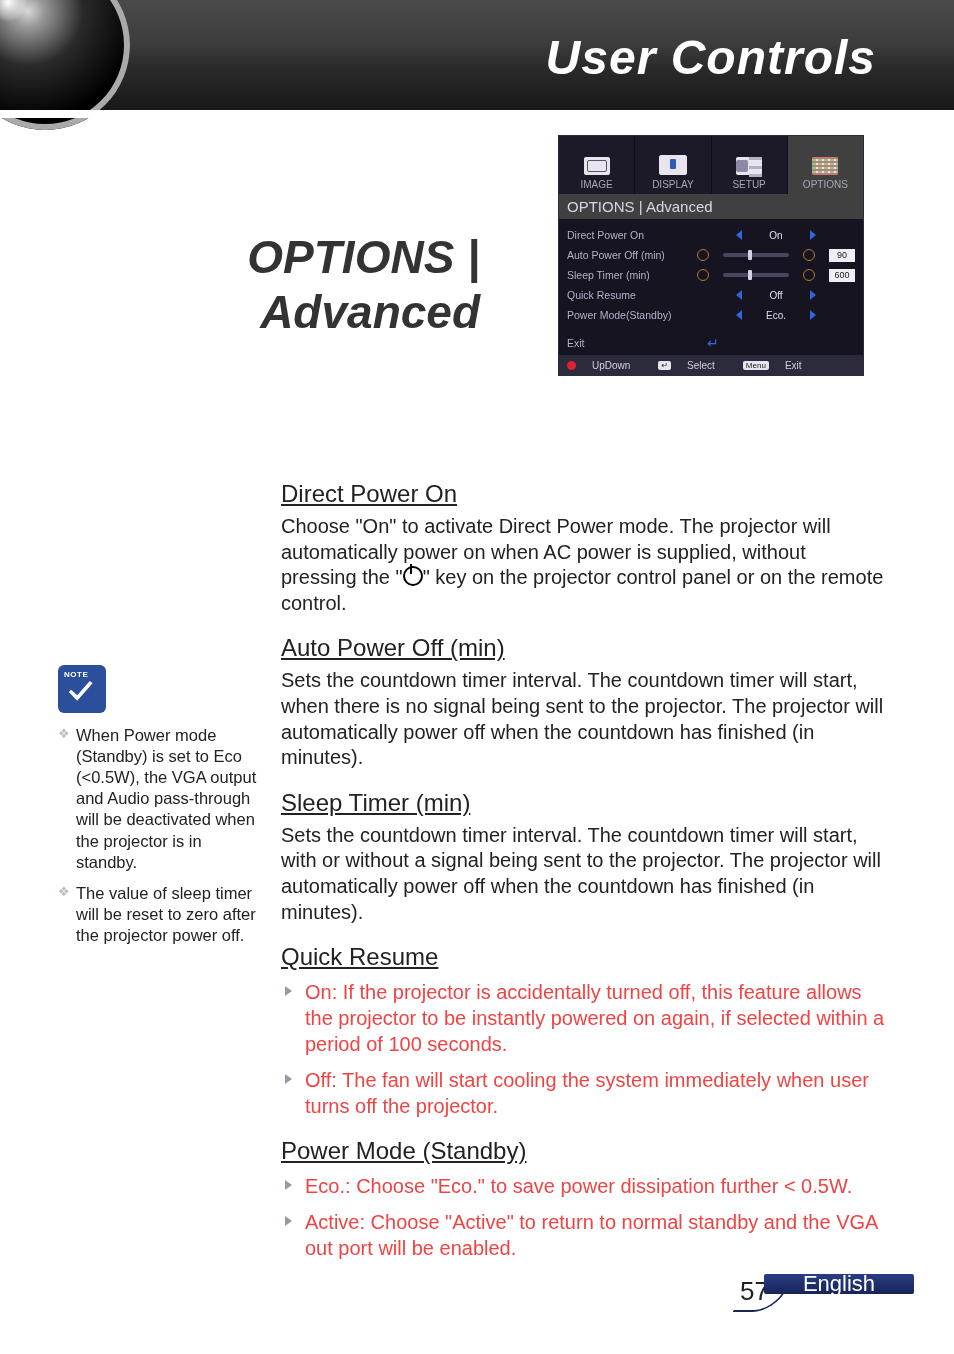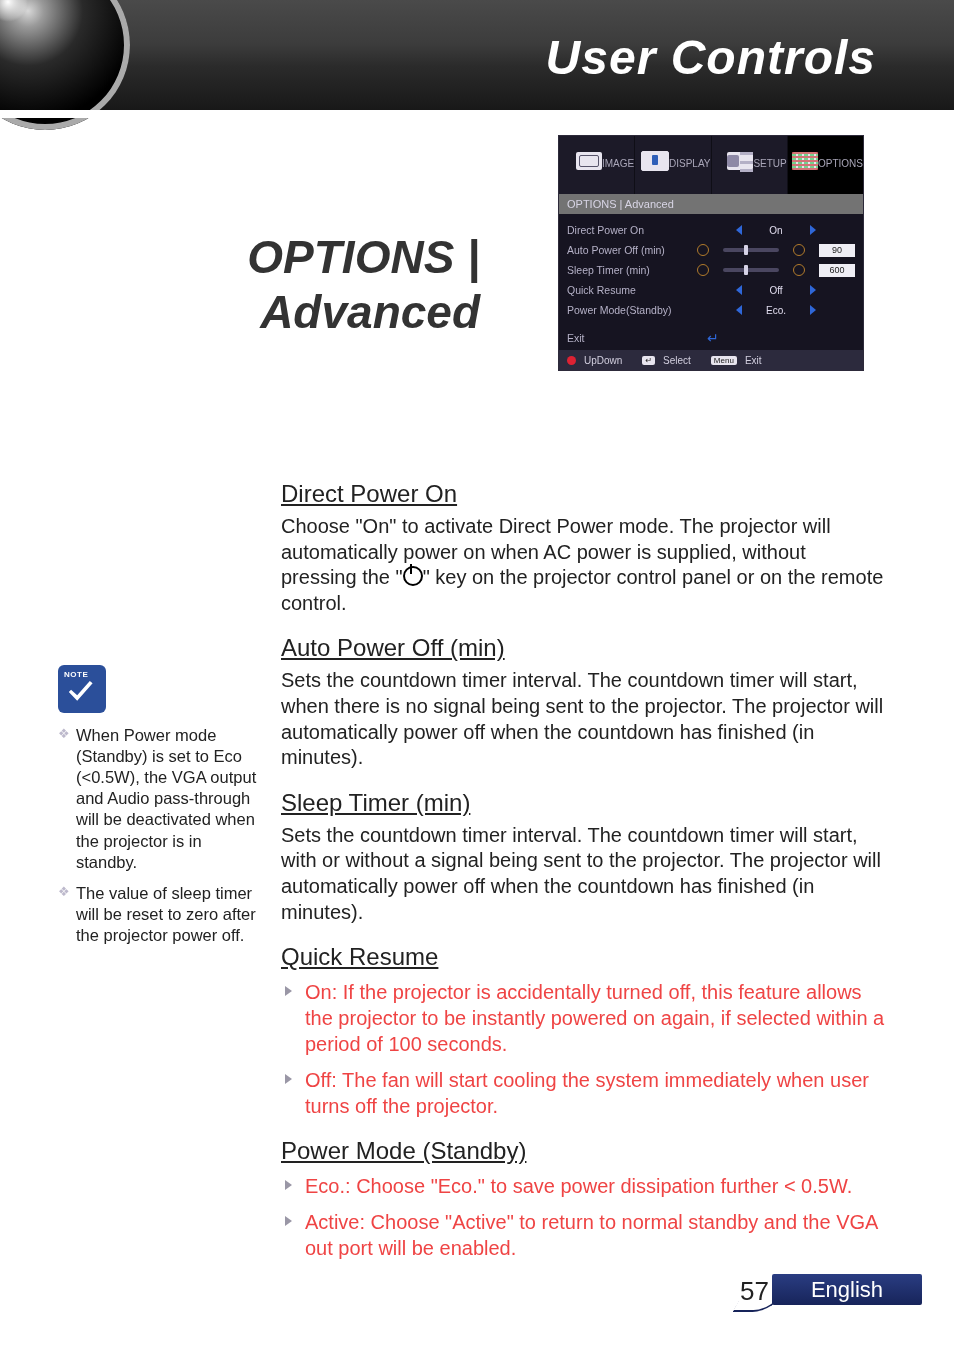--- a/index.html
+++ b/index.html
@@ -8,48 +8,48 @@
   .banner{position:relative;height:110px;background:linear-gradient(#4a4a4a 0%,#3c3c3c 40%,#2b2b2b 60%,#181818 100%);border-bottom:3px solid #c2c2c2}
   .banner:after{content:"";position:absolute;left:0;right:0;bottom:-8px;height:8px;background:#fff}
   .banner h1{position:absolute;right:70px;top:22px;margin:8px;color:#fff;font-style:italic;font-weight:700;font-size:48px;letter-spacing:1px}
   .lens{position:absolute;left:-40px;top:-40px;width:170px;height:170px;border-radius:50%;background:radial-gradient(circle at 40% 30%,#d8d8d8 0%,#9a9a9a 10%,#2a2a2a 35%,#000 70%);box-shadow:0 0 0 6px #aaa inset}
   .lens:before{content:"";position:absolute;left:28px;top:22px;width:40px;height:40px;border-radius:50%;background:radial-gradient(circle,#fff 0%,rgba(255,255,255,.2) 60%,transparent 70%)}
   
   .section-title{position:absolute;left:80px;top:230px;width:400px;text-align:right;font-style:italic;font-weight:700;font-size:46px;line-height:1.2;color:#333}
   
   .osd{position:absolute;top:135px;left:558px;width:304px;background:#1a1824;border:1px solid #2d2a3a;font-size:11px;color:#c9c6d6}
   .osd-tabs{display:flex;height:58px;background:#1c1a28}
-  .osd-tab{flex:1;display:flex;align-items:center;justify-content:flex-end;padding-bottom:4px;font-size:10px;color:#a9a6b8;border-right:1px solid #0f0e16}
+  .osd-tab{flex:1;display:flex;flex-direction:column;align-items:center;justify-content:flex-end;padding-bottom:4px;font-size:10px;color:#a9a6b8;border-right:1px solid #0f0e16}
   .osd-tab:last-child{border-right:none}
   .osd-tab .ic{width:26px;height:18px;margin-bottom:4px;background:#e8e5ef;border-radius:2px;position:relative}
-  .osd-tab.sel{background:#000000}
+  .osd-tab.sel{background:#404040}
   .ic-image:before{content:"";position:absolute;inset:3px;border:1px solid #56536a;border-radius:2px}
   .ic-display{background:#0d0c14;border:1px solid #e8e5ef}
   .ic-display:after{content:"";position:absolute;top:3px;left:10px;width:6px;height:10px;background:#2f5fb8;border-radius:1px}
   .ic-setup{background:none}
   .ic-setup:before{content:"";position:absolute;left:0;top:3px;width:12px;height:12px;background:#8e89a6;border-radius:2px}
   .ic-setup:after{content:"";position:absolute;right:0;top:0;width:13px;height:14px;border-top:3px solid #b4b0c6;border-bottom:3px solid #b4b0c6;background:linear-gradient(#b4b0c6,#b4b0c6) center/100% 3px no-repeat}
   .ic-options{background:none}
   .ic-options:before{content:"";position:absolute;inset:0;background:repeating-linear-gradient(#c44 0 2px,transparent 2px 4px),repeating-linear-gradient(90deg,#4c6 0 4px,transparent 4px 6px);opacity:.7}
-  .osd-breadcrumb{padding:4px 8px;background:#737373;color:#d8d5e5;font-size:11px}
+  .osd-breadcrumb{padding:4px 8px;background:#404040;color:#d8d5e5;font-size:15px}
   .osd-rows{padding:6px 8px 50px;background:#161421}
   .osd-row{display:flex;align-items:center;height:20px;color:#b5b1c7;font-size:10.5px}
   .osd-row .lbl{flex:0 0 130px}
   .osd-row .ctrl{flex:1;display:flex;align-items:center;justify-content:center;gap:14px}
   .arrow-l,.arrow-r{width:0;height:0;border-top:5px solid transparent;border-bottom:5px solid transparent}
   .arrow-l{border-right:6px solid #2f67d8}
   .arrow-r{border-left:6px solid #2f67d8}
   .valtxt{min-width:40px;text-align:center;font-size:10px;color:#e0dced}
   .slider{flex:1;height:4px;background:#4a4660;position:relative;border-radius:2px}
   .slider:before{content:"";position:absolute;left:38%;top:-3px;width:4px;height:10px;background:#d6d2e6;border-radius:1px}
   .gear{width:10px;height:10px;border-radius:50%;border:1.5px solid #b07a2b;position:relative}
-  .numbox{width:36px;height:13px;background:#efeef5;color:#222;font-size:9px;display:flex;align-items:center;justify-content:center}
+  .numbox{width:26px;height:13px;background:#efeef5;color:#222;font-size:9px;display:flex;align-items:center;justify-content:center}
   .osd-exit{position:absolute;left:8px;bottom:26px;font-size:10.5px;color:#b5b1c7}
   .osd-exit-ic{position:absolute;left:148px;bottom:24px;color:#2f67d8;font-size:14px}
-  .osd-foot{position:absolute;left:0;right:0;bottom:0;height:20px;background:#2c2a3d;display:flex;align-items:center;gap:8px;padding:0 8px;font-size:10px;color:#d2cfdf}
+  .osd-foot{position:absolute;left:0;right:0;bottom:0;height:20px;background:#2c2a3d;display:flex;align-items:center;gap:16px;padding:0 8px;font-size:10px;color:#d2cfdf}
   .dot-red{width:9px;height:9px;border-radius:50%;background:#d23}
   .keycap{background:#e8e5ef;color:#222;border-radius:2px;padding:0 3px;font-size:8px;margin-left:12px}
   
   .content{position:absolute;left:275px;top:462px;width:610px}
   .subhead{font-size:24px;text-decoration:underline;margin:18px 0 6px;font-weight:400;color:#222;border-bottom:none;position:relative;padding-left:6px}
   .subhead:before{content:"";position:absolute;left:-16px;right:0;bottom:-2px}
   .para{font-size:20px;line-height:1.28;color:#222;margin:4px 0 0 6px}
   .bullet-list{margin:8px 0 0 6px;padding:0;list-style:none}
   .bullet-list li{position:relative;padding-left:24px;font-size:20px;line-height:1.3;margin:6px 0 10px;color:#ef4444}
   .bullet-list li:before{content:"";position:absolute;left:4px;top:7px;width:0;height:0;border-top:5px solid transparent;border-bottom:5px solid transparent;border-left:7px solid #9a97a6}
@@ -58,21 +58,21 @@
   
   .sidenotes{position:absolute;left:58px;top:665px;width:200px;font-size:16.5px;line-height:1.28;color:#222}
   .note-badge{width:48px;height:48px;background:#2b4f9a;border-radius:6px;position:relative;margin-bottom:12px}
   .note-badge:before{content:"NOTE";position:absolute;top:5px;left:6px;font-size:8px;color:#fff;letter-spacing:.5px;font-weight:700}
   .note-badge:after{content:"";position:absolute;left:8px;top:16px;width:28px;height:22px;background:#fff;clip-path:polygon(10% 50%,40% 90%,95% 10%,85% 0%,40% 65%,18% 40%)}
   .note-item{position:relative;padding-left:18px;margin-bottom:10px}
   .note-item:before{content:"❖";position:absolute;left:0;top:1px;color:#bdb9cc;font-size:13px}
   
   .footer{position:absolute;left:0;right:0;bottom:40px;height:40px}
   .foot-num{position:absolute;right:185px;top:2px;font-size:26px;color:#222}
-  .foot-lang{position:absolute;right:32px;top:0;width:150px;height:31px;background:linear-gradient(#2a3d82,#17245a);color:#fff;font-size:22px;display:flex;align-items:center;justify-content:center;border-radius:2px}
+  .foot-lang{position:absolute;right:40px;top:0;width:150px;height:20px;background:linear-gradient(#2a3d82,#17245a);color:#fff;font-size:22px;display:flex;align-items:center;justify-content:center;border-radius:2px}
   .foot-swoosh{position:absolute;right:172px;top:10px;width:40px;height:26px;border:2px solid #17245a;border-left:none;border-top:none;border-bottom-right-radius:22px;transform:skewX(-28deg)}
 </style>
 </head>
 <body>
 
 <div class="page">
 
   <div class="banner">
     <div class="lens"></div>
     <h1>User Controls</h1>

